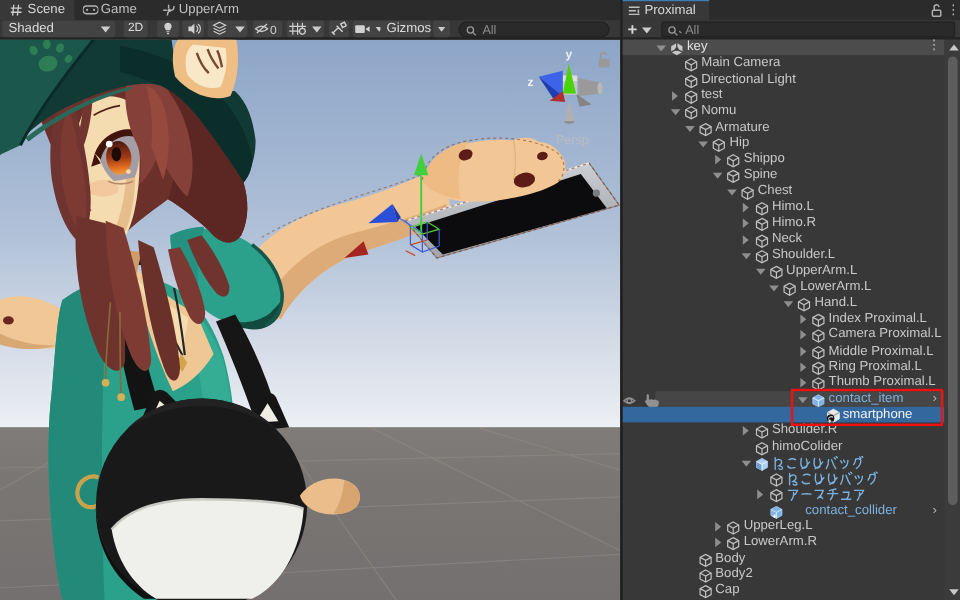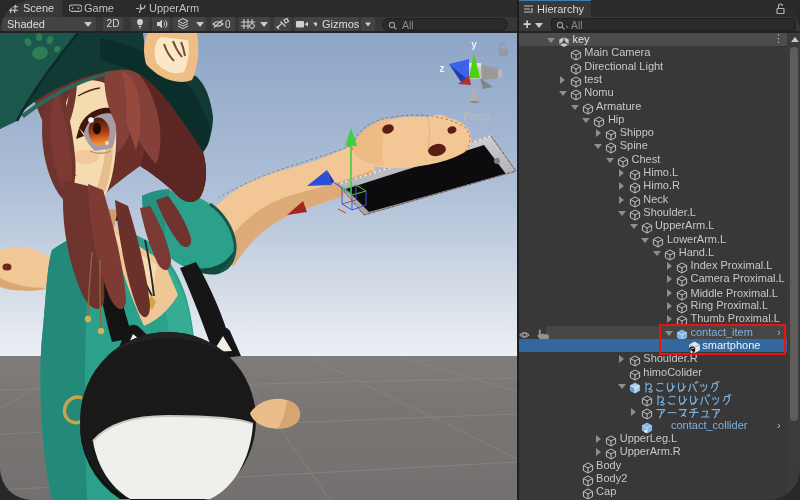--- a/index.html
+++ b/index.html
@@ -1,15 +1,15 @@
 <!DOCTYPE html>
 <html><head><meta charset="utf-8">
 <style>
 html,body{margin:0;padding:0;background:#282828;}
-#app{position:relative;width:800px;height:500px;overflow:hidden;font-family:"Liberation Sans",sans-serif;background:#383838;border-radius:32px;}
+#app{position:relative;width:800px;height:500px;overflow:hidden;font-family:"Liberation Sans",sans-serif;background:#383838;}
 .abs{position:absolute;}
 .hrow{position:absolute;height:13.3px;}
 .htext{position:absolute;height:13.3px;line-height:13.5px;font-size:11px;white-space:pre;}
 .hicon{position:absolute;width:12px;height:12px;}
 .tri-d{position:absolute;width:0;height:0;border-left:4px solid transparent;border-right:4px solid transparent;border-top:5px solid #8e8e8e;}
 .tri-r{position:absolute;width:0;height:0;border-top:4px solid transparent;border-bottom:4px solid transparent;border-left:5px solid #8e8e8e;}
 .tbtn{position:absolute;top:17px;height:14px;background:#434343;border-radius:2px;}
 .ticon{color:#dddddd;font-size:10px;line-height:14px;text-align:center;width:100%;}
 .tabtxt{font-size:11px;color:#c1c1c1;line-height:16px;position:absolute;}
 </style></head>
@@ -281,21 +281,21 @@
 
 <div class="abs" style="left:517px;top:0;width:2px;height:500px;background:#1e1e1e"></div>
 
 <div class="abs" style="left:519px;top:0;width:281px;height:500px;background:#383838"></div>
 <div class="abs" style="left:519px;top:0;width:281px;height:17px;background:#2b2b2b"></div>
 <div class="abs" style="left:519px;top:0;width:72px;height:17px;background:#383838;border-top:1.5px solid #3e7cb8;box-sizing:border-box"></div>
 <svg class="abs" style="left:523px;top:4px" width="11" height="10" viewBox="0 0 11 10">
       <path d="M1 2 h9 M1 5 h6 M1 8 h9" stroke="#c0c0c0" stroke-width="1.2"></path>
       <path d="M9 4 v3" stroke="#c0c0c0" stroke-width="1.2"></path>
     </svg>
-<div class="tabtxt" style="left:537px;top:1px;color:#d8d8d8">Hierarchy</div>
+<div class="tabtxt" style="left:537px;top:1px;color:#d8d8d8">Proximal</div>
 <svg class="abs" style="left:775px;top:3px" width="11" height="12" viewBox="0 0 11 12">
       <rect x="2" y="5.5" width="7" height="5" rx="0.8" fill="none" stroke="#b0b0b0" stroke-width="1.2"></rect>
       <path d="M3.5 5.5 V3.5 a2 2.2 0 0 1 4 -0.6" fill="none" stroke="#b0b0b0" stroke-width="1.2"></path>
     </svg>
 <div class="abs" style="left:789px;top:2px;color:#b5b5b5;font-size:11px">⋮</div>
 
 <div class="abs" style="left:519px;top:17px;width:281px;height:16px;background:#383838;border-bottom:2px solid #232323;box-sizing:border-box"></div>
 <div class="abs" style="left:523px;top:16px;font-size:14px;color:#d5d5d5;font-weight:bold">+</div>
 <div class="tri-d" style="top:23px;left:535px;border-top-color:#cccccc"></div>
 <div class="abs" style="left:551px;top:18px;width:245px;height:13px;background:#2a2a2a;border:1px solid #212121;border-radius:2px;box-sizing:border-box">
@@ -566,21 +566,21 @@
 <div class="hicon" style="top:433.0px;left:605.2px"><svg width="12" height="12" viewBox="0 0 12 12">
         <path d="M6 1 L10.6 3.5 L10.6 8.5 L6 11 L1.4 8.5 L1.4 3.5 Z" fill="none" stroke="#c2c2c2" stroke-width="1"></path>
         <path d="M1.4 3.5 L6 6 L10.6 3.5 M6 6 L6 11" fill="none" stroke="#c2c2c2" stroke-width="1"></path>
       </svg></div>
 <div class="htext" style="top:432.0px;left:619.7px;color:#c8c8c8">UpperLeg.L</div>
 <div class="tri-r" style="top:448.3px;left:595.7px"></div>
 <div class="hicon" style="top:446.3px;left:605.2px"><svg width="12" height="12" viewBox="0 0 12 12">
         <path d="M6 1 L10.6 3.5 L10.6 8.5 L6 11 L1.4 8.5 L1.4 3.5 Z" fill="none" stroke="#c2c2c2" stroke-width="1"></path>
         <path d="M1.4 3.5 L6 6 L10.6 3.5 M6 6 L6 11" fill="none" stroke="#c2c2c2" stroke-width="1"></path>
       </svg></div>
-<div class="htext" style="top:445.3px;left:619.7px;color:#c8c8c8">UpperArm.R</div>
+<div class="htext" style="top:445.3px;left:619.7px;color:#c8c8c8">LowerArm.R</div>
 <div class="hicon" style="top:459.6px;left:581.6px"><svg width="12" height="12" viewBox="0 0 12 12">
         <path d="M6 1 L10.6 3.5 L10.6 8.5 L6 11 L1.4 8.5 L1.4 3.5 Z" fill="none" stroke="#c2c2c2" stroke-width="1"></path>
         <path d="M1.4 3.5 L6 6 L10.6 3.5 M6 6 L6 11" fill="none" stroke="#c2c2c2" stroke-width="1"></path>
       </svg></div>
 <div class="htext" style="top:458.6px;left:596.1px;color:#c8c8c8">Body</div>
 <div class="hicon" style="top:472.9px;left:581.6px"><svg width="12" height="12" viewBox="0 0 12 12">
         <path d="M6 1 L10.6 3.5 L10.6 8.5 L6 11 L1.4 8.5 L1.4 3.5 Z" fill="none" stroke="#c2c2c2" stroke-width="1"></path>
         <path d="M1.4 3.5 L6 6 L10.6 3.5 M6 6 L6 11" fill="none" stroke="#c2c2c2" stroke-width="1"></path>
       </svg></div>
 <div class="htext" style="top:471.9px;left:596.1px;color:#c8c8c8">Body2</div>

